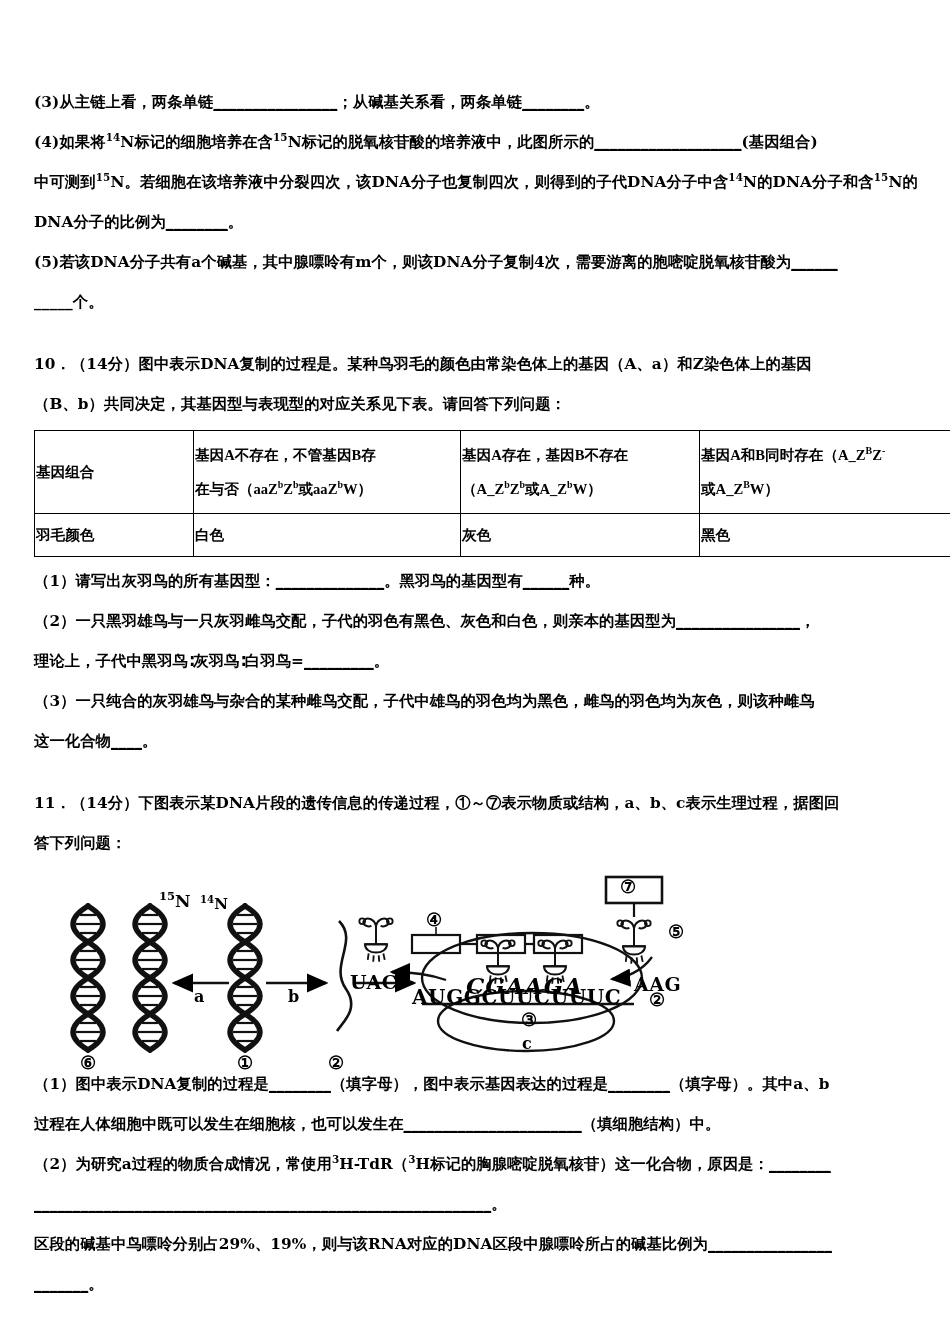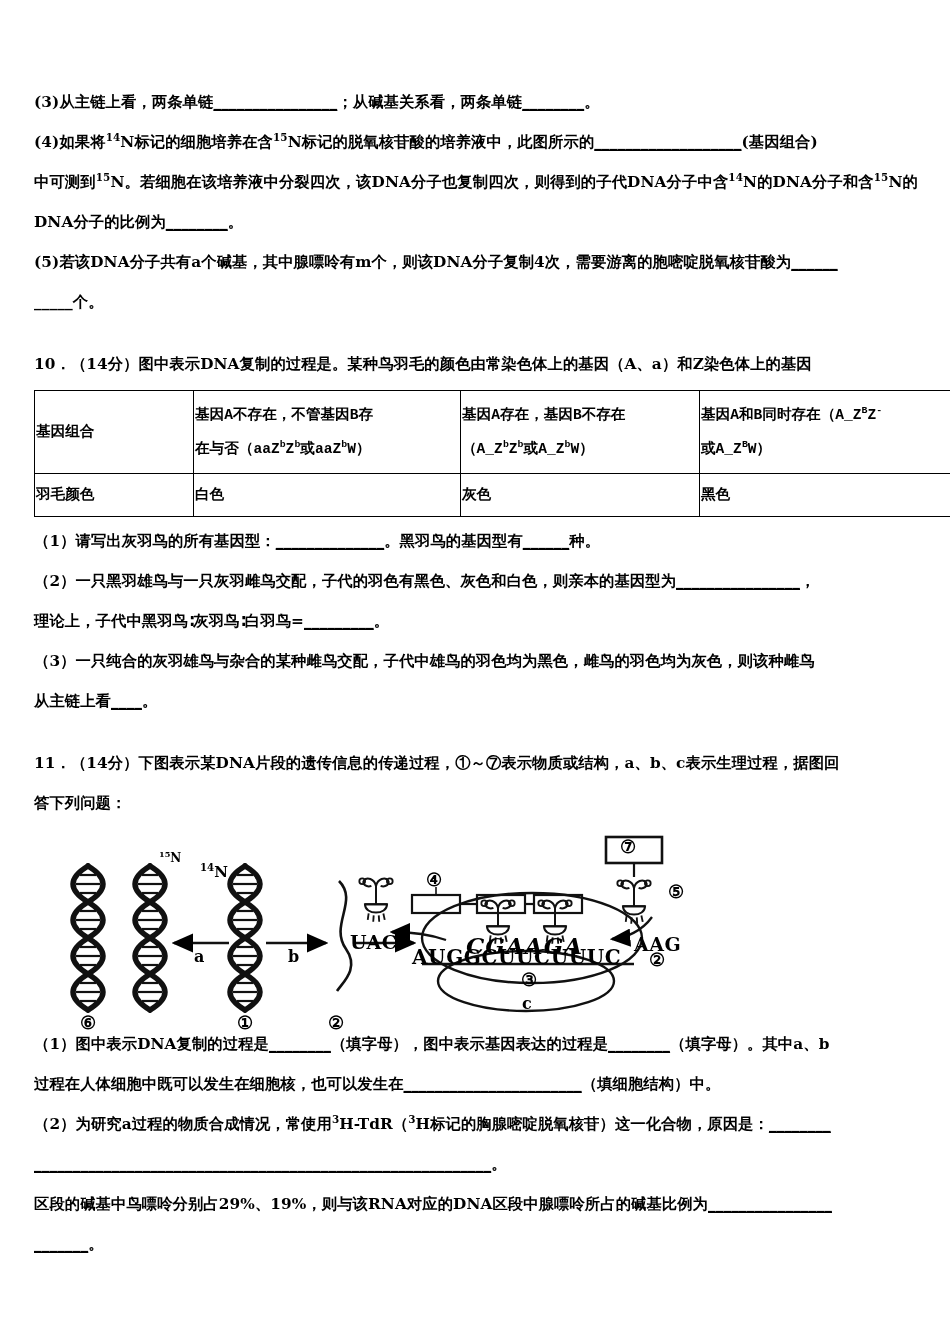--- a/index.html
+++ b/index.html
@@ -57,21 +57,21 @@
     margin: 6px 0 4px 0;
     table-layout: fixed;
   }
   table.gtable td {
     border: 1.1px solid #000;
     padding: 7px 9px 7px 1px;
     font-size: 14.6px;
     font-weight: bold;
     line-height: 34px;
     vertical-align: middle;
-    font-family: Liberation Mono, monospace;
+    font-family: Liberation Serif, serif;
   }
   td.c0 { width: 148px; }
   td.c1 { width: 256px; }
   td.c2 { width: 228px; }
   td.c3 { width: 252px; }
   tr.row2 td { line-height: 22px; padding-top: 10px; padding-bottom: 10px; }
 
   
   .figure {
     position: relative;
@@ -107,20 +107,23 @@
       <span>(5)</span><span>若该DNA分子共有a个碱基，其中腺嘌呤有m个，则该DNA分子复制4次，需要游离的胞嘧啶脱氧核苷酸为</span><span class="u">______</span>
     </p>
     <p class="line">
       <span>_____个。</span>
     </p>
 
     <div class="gap-md"></div>
 
     <p class="line">
       <span>10．</span><span>（14分）</span><span>图中表示DNA复制的过程是。某种鸟羽毛的颜色由常染色体上的基因（A、a）和Z染色体上的基因</span>
+    </p>
+    <p class="line">
+      <span>（B、b）共同决定，其基因型与表现型的对应关系见下表。请回答下列问题：</span>
     </p>
 
     <table class="gtable">
       <tbody>
         <tr>
           <td class="c0">基因组合</td>
           <td class="c1">
             <span>基因A不存在，不管基因B存</span><br>
             <span>在与否（aaZ</span><span class="sup">b</span><span>Z</span><span class="sup">b</span><span>或aaZ</span><span class="sup">b</span><span>W）</span>
           </td>
@@ -150,21 +153,21 @@
       <span>（2）</span><span>一只黑羽雄鸟与一只灰羽雌鸟交配，子代的羽色有黑色、灰色和白色，则亲本的基因型为</span><span class="u">________________</span><span>，</span>
     </p>
     <p class="line">
       <span>理论上，子代中黑羽鸟∶灰羽鸟∶白羽鸟=</span><span class="u">_________</span><span>。</span>
     </p>
 
     <p class="line">
       <span>（3）</span><span>一只纯合的灰羽雄鸟与杂合的某种雌鸟交配，子代中雄鸟的羽色均为黑色，雌鸟的羽色均为灰色，则该种雌鸟</span>
     </p>
     <p class="line">
-      <span>从主链上看</span><span class="u">____</span><span>。</span>
+      <span>这一化合物</span><span class="u">____</span><span>。</span>
     </p>
 
     <div class="gap-md"></div>
 
     <p class="line">
       <span>11．</span><span>（14分）</span><span>下图表示某DNA片段的遗传信息的传递过程，①～⑦表示物质或结构，a、b、c表示生理过程，据图回</span>
     </p>
     <p class="line">
       <span>答下列问题：</span>
     </p>
@@ -263,22 +266,22 @@
         </g>
 
         <path d="M618,84 C608,98 592,105 578,106" fill="none" stroke="#111" stroke-width="2.3" marker-end="url(#arwL)"></path>
 
         <rect x="572" y="4" width="56" height="26" fill="none" stroke="#111" stroke-width="2.6"></rect>
         <line x1="600" y1="30" x2="600" y2="44" stroke="#111" stroke-width="2.2"></line>
 
         <line x1="402" y1="54" x2="402" y2="62" stroke="#111" stroke-width="1.6"></line>
       </svg>
 
-      <div class="fig-text" style="left:125px; top:18px; font-size:12px;"><span class="sup">15</span><span>N</span></div>
-      <div class="fig-text" style="left:166px; top:30px; font-size:15px;"><span class="sup">14</span><span>N</span></div>
+      <div class="fig-text" style="left:125px; top:18px; font-size:17px;"><span class="sup">15</span><span>N</span></div>
+      <div class="fig-text" style="left:166px; top:22px; font-size:15px;"><span class="sup">14</span><span>N</span></div>
 
       <div class="fig-text" style="left:160px; top:114px; font-size:16px;">a</div>
       <div class="fig-text" style="left:254px; top:114px; font-size:16px;">b</div>
       <div class="fig-text" style="left:488px; top:161px; font-size:16px;">c</div>
 
       <div class="fig-text" style="left:43px; top:180px; font-size:17px;"></div>
 
       <div class="fig-text" style="left:46px; top:179px; font-size:18px;">⑥</div>
       <div class="fig-text" style="left:203px; top:179px; font-size:18px;">①</div>
       <div class="fig-text" style="left:294px; top:179px; font-size:18px;">②</div>

